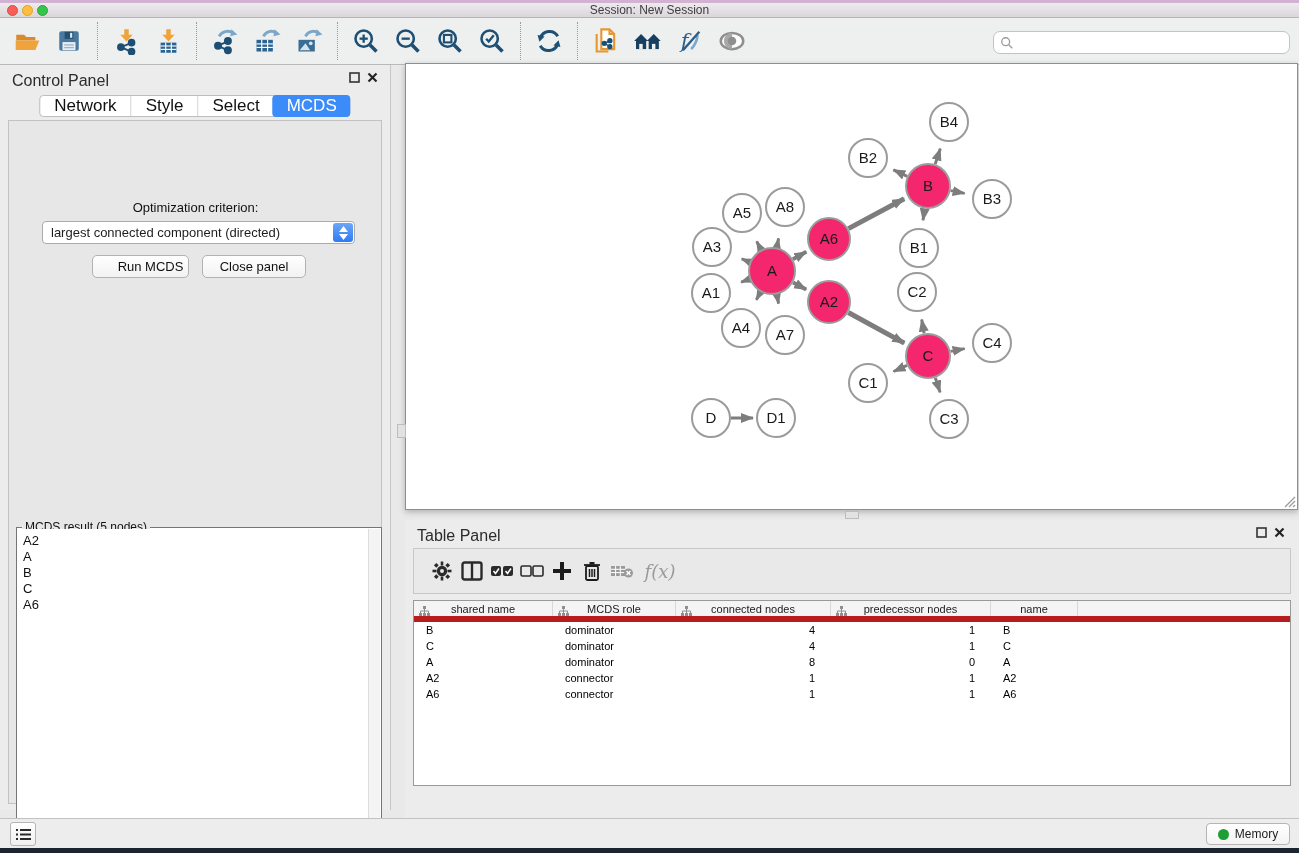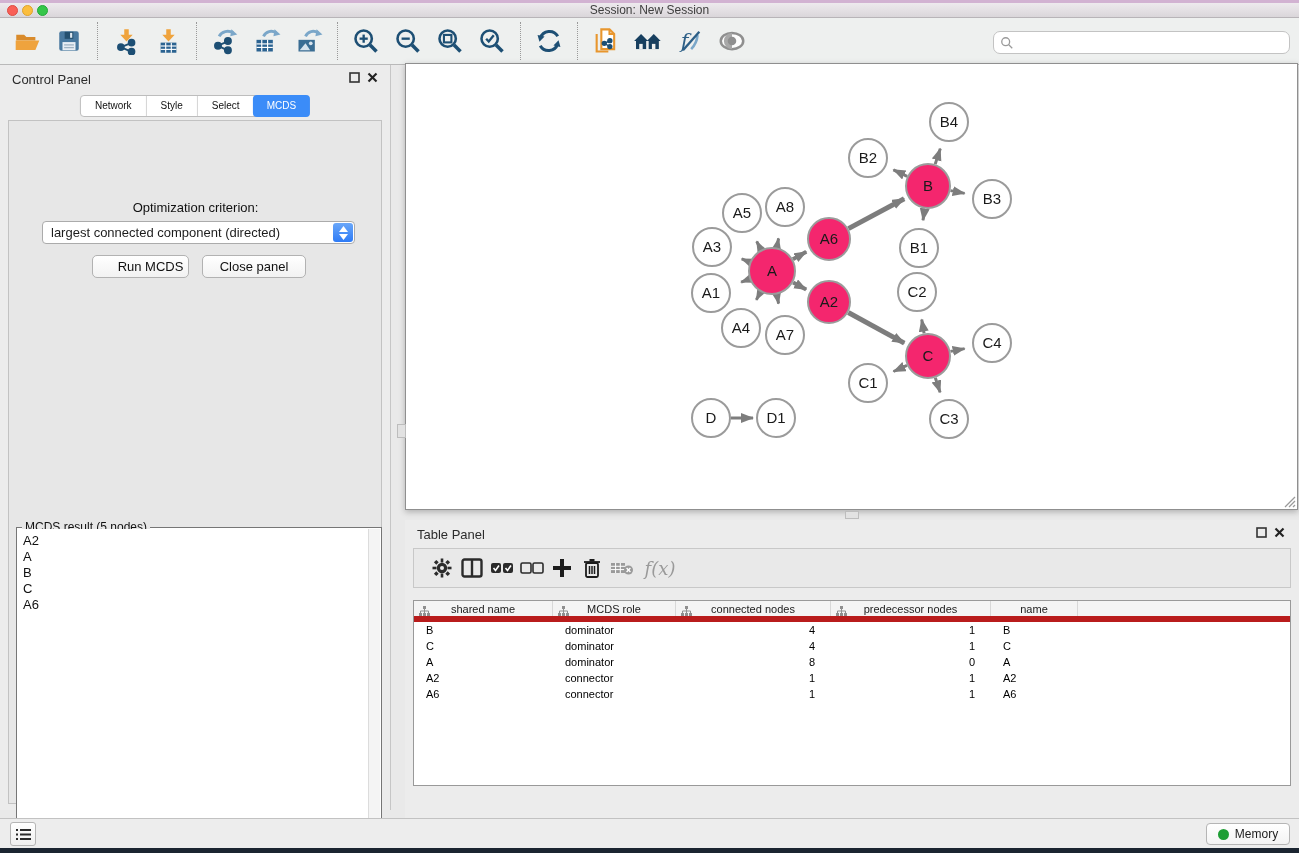--- a/index.html
+++ b/index.html
@@ -21,26 +21,26 @@
   .toolbar { position:absolute; left:0; top:18px; width:1299px; height:47px;
     background:#eef0ef; border-bottom:1px solid #b9b9b9; display:flex; align-items:center; padding-left:6px; }
   .tb-btn { width:42px; height:40px; display:flex; align-items:center; justify-content:center; }
   .tb-sep { height:38px; border-left:1px dotted #9a9a9a; margin:0 7px; }
   .searchbox { position:absolute; right:9px; top:13px; width:297px; height:23px; background:#fff;
     border:1px solid #c3c3c3; border-radius:7px; display:flex; align-items:center; padding-left:6px; }
   .searchbox input { border:none; outline:none; flex:1; font-size:12px; background:transparent; height:100%; }
 
   
   .control-panel { position:absolute; left:0; top:65px; width:391px; height:745px; background:#ececec; border-right:1px solid #c6c6c6; }
-  .panel-title { position:absolute; left:12px; top:7px; font-size:13px; color:#2c2c2c; }
+  .panel-title { position:absolute; left:12px; top:7px; font-size:16px; color:#2c2c2c; }
   .win-icons { position:absolute; top:7px; display:flex; gap:7px; }
   .cp-card { position:absolute; left:8px; top:55px; width:374px; height:684px; background:#e7e7e7; border:1px solid #c2c2c2; }
   .cp-tabs { position:absolute; top:30px; left:50%; transform:translateX(-50%); display:flex;
     background:#fff; border:1px solid #bdbdbd; border-radius:4px; height:22px; z-index:3; }
-  .cp-tab { padding:0 14px; line-height:20px; font-size:10px; color:#111; border-left:1px solid #d4d4d4; cursor:default; }
+  .cp-tab { padding:0 14px; line-height:20px; font-size:17px; color:#111; border-left:1px solid #d4d4d4; cursor:default; }
   .cp-tab:first-child { border-left:none; }
   .cp-tab.active { background:#3b8cf8; color:#fff; border-radius:4px; margin:-1px; line-height:22px; border-left:none; }
   .opt-label { position:absolute; top:135px; width:391px; text-align:center; font-size:13px; color:#111; }
   .criterion { position:absolute; left:42px; top:156px; width:313px; height:23px; background:#fff; border:1px solid #ababab;
     border-radius:4px; font-size:13px; display:flex; align-items:center; padding-left:8px; }
   .stepper { position:absolute; right:1px; top:1px; width:20px; height:19px; border-radius:3px;
     background:linear-gradient(#6aa7f9,#2e7bf6); display:flex; flex-direction:column; align-items:center; justify-content:center; gap:2px; }
   .cp-btn { position:absolute; top:190px; height:23px; background:linear-gradient(#ffffff,#f2f2f2);
     border:1px solid #b2b2b2; border-radius:5px; font-size:13px; color:#111; text-align:center; line-height:21px; }
   .result-box { position:absolute; left:16px; top:462px; width:366px; height:338px; border:1px solid #767676; background:#fff; }
@@ -58,21 +58,21 @@
   .net-titlebar .tl.red { left:14px; } .net-titlebar .tl.yellow { left:30px; } .net-titlebar .tl.green { left:46px; }
   .net-title-text { position:absolute; width:100%; top:6px; text-align:center; font-size:12px; color:#222; }
   #graph-svg { position:absolute; left:0; top:26px; width:891px; height:419px; }
   .corner-grip { position:absolute; right:1px; bottom:1px; width:13px; height:13px; }
 
   .grip-left { position:absolute; left:397px; top:424px; width:9px; height:14px; background:#e2e2e2; border:1px solid #bdbdbd; }
   .grip-bottom { position:absolute; left:845px; top:511px; width:14px; height:8px; background:#e2e2e2; border:1px solid #bdbdbd; }
 
   
   .table-panel { position:absolute; left:405px; top:520px; width:894px; height:298px; background:#ececec; }
-  .tp-toolbar { position:absolute; left:8px; top:28px; width:878px; height:40px; background:#e9e9e9;
+  .tp-toolbar { position:absolute; left:8px; top:28px; width:878px; height:46px; background:#e9e9e9;
     border:1px solid #c8c8c8; display:flex; align-items:center; gap:2px; padding-left:14px; }
   .tp-btn { width:28px; height:30px; display:flex; align-items:center; justify-content:center; }
   .fx-label { font-family:"DejaVu Serif", serif; font-style:italic; font-size:18px; color:#9a9a9a; }
   .tbl { position:absolute; left:8px; top:80px; width:878px; height:186px; background:#fff; border:1px solid #999; overflow:hidden; }
   .tbl-head { display:flex; height:21px; background:#f4f4f4; border-bottom:6px solid #b91c1c; }
   .th { position:relative; display:flex; align-items:center; justify-content:center; font-size:11px; color:#222;
     border-right:1px solid #d8d8d8; height:100%; }
   .th .tree-ic { position:absolute; left:5px; top:5px; }
   .tr { display:flex; height:16px; align-items:center; }
   .td { font-size:11px; color:#000; height:100%; line-height:16px; overflow:hidden; white-space:nowrap; }

